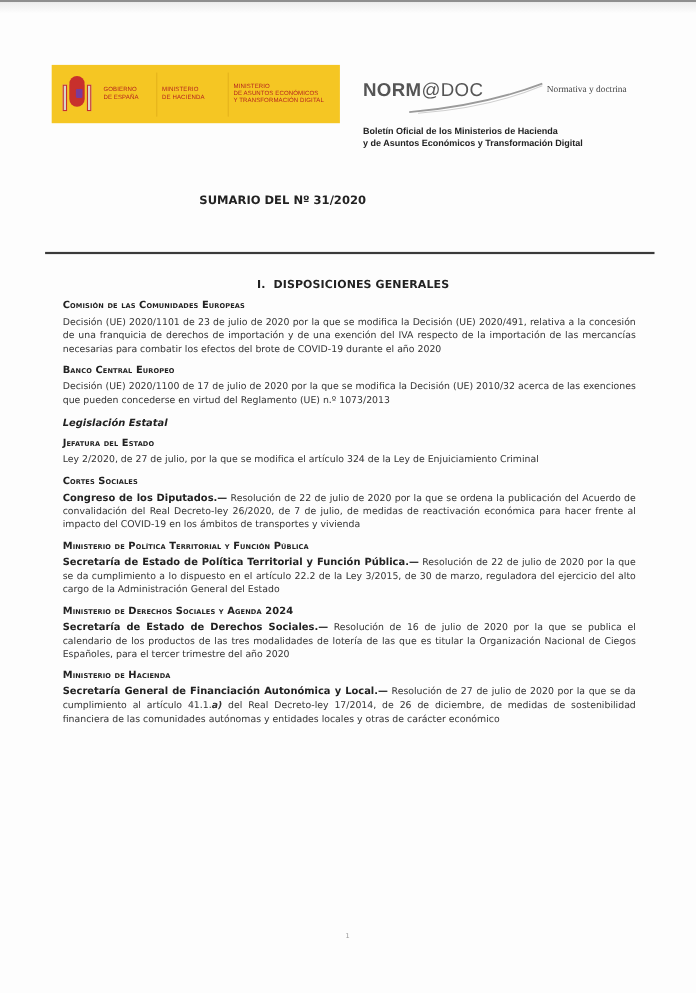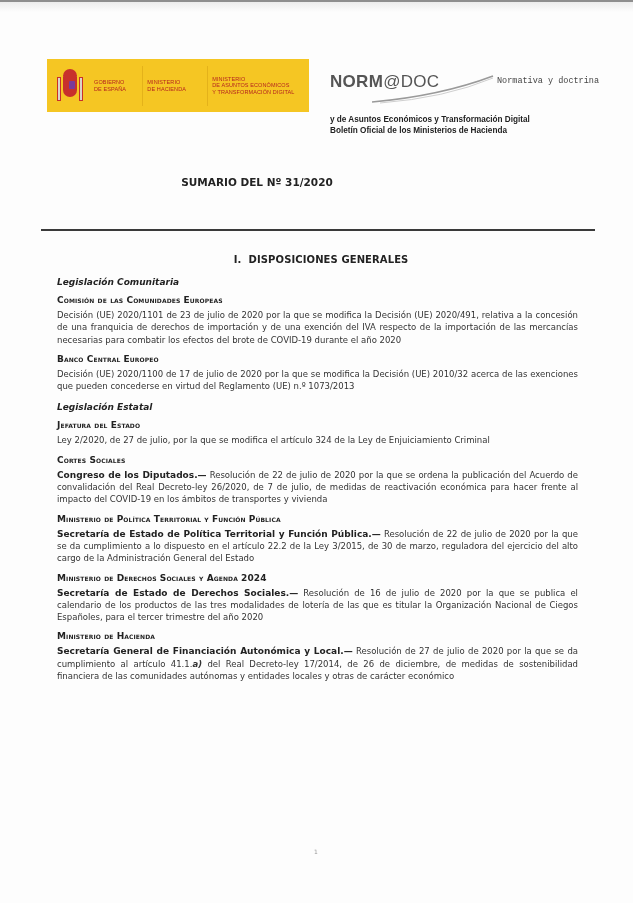--- a/index.html
+++ b/index.html
@@ -72,21 +72,21 @@
       font-family: "Liberation Sans", sans-serif;
       font-size: 17px; font-weight: bold; color: #555;
       letter-spacing: 0.3px;
     }
     .normadoc .at { font-weight: normal; }
     .normadoc-swoosh {
       position: absolute; left: 370px; top: 74px; width: 125px; height: 30px;
     }
     .normadoc-tagline {
       position: absolute; left: 497px; top: 76px;
-      font-family: Liberation Mono, monospace;
+      font-family: Liberation Serif, serif;
       font-size: 8.5px; color: #444;
     }
     .boletin {
       position: absolute; left: 330px; top: 114px; width: 280px;
       font-family: "Liberation Sans", sans-serif;
       font-size: 8.2px; font-weight: bold; color: #222;
       line-height: 11px;
     }
 
     .sumario {
@@ -162,33 +162,32 @@
   <div class="normadoc">
     <span>NORM</span><span class="at">@</span><span class="at">DOC</span>
   </div>
   <svg class="normadoc-swoosh" viewBox="0 0 125 30">
     <path d="M 2 28 Q 70 22 123 2" stroke="#9a9a9a" stroke-width="1.6" fill="none"></path>
     <path d="M 10 29 Q 75 24 123 4" stroke="#cfcfcf" stroke-width="1" fill="none"></path>
   </svg>
   <div class="normadoc-tagline">Normativa y doctrina</div>
 
   <div class="boletin">
+    <div>Boletín Oficial de los Ministerios de Hacienda</div>
     <div>y de Asuntos Económicos y Transformación Digital</div>
-    <div>Boletín Oficial de los Ministerios de Hacienda</div>
   </div>
 
   <div class="sumario">SUMARIO DEL Nº 31/2020</div>
   <div class="rule"></div>
 
   <div class="content">
     <div class="section-title">
       <span class="num">I.</span><span>DISPOSICIONES GENERALES</span>
     </div>
 
-    <div class="leg-title">Legislación Comunitaria</div>
 
     <div class="block">
       <div class="org-title">Comisión de las Comunidades Europeas</div>
       <div class="entry">
         <span>Decisión (UE) 2020/1101 de 23 de julio de 2020 por la que se modifica la Decisión (UE) 2020/491, relativa a la concesión de una franquicia de derechos de importación y de una exención del IVA respecto de la importación de las mercancías necesarias para combatir los efectos del brote de COVID-19 durante el año 2020</span>
       </div>
     </div>
 
     <div class="block">
       <div class="org-title">Banco Central Europeo</div>

